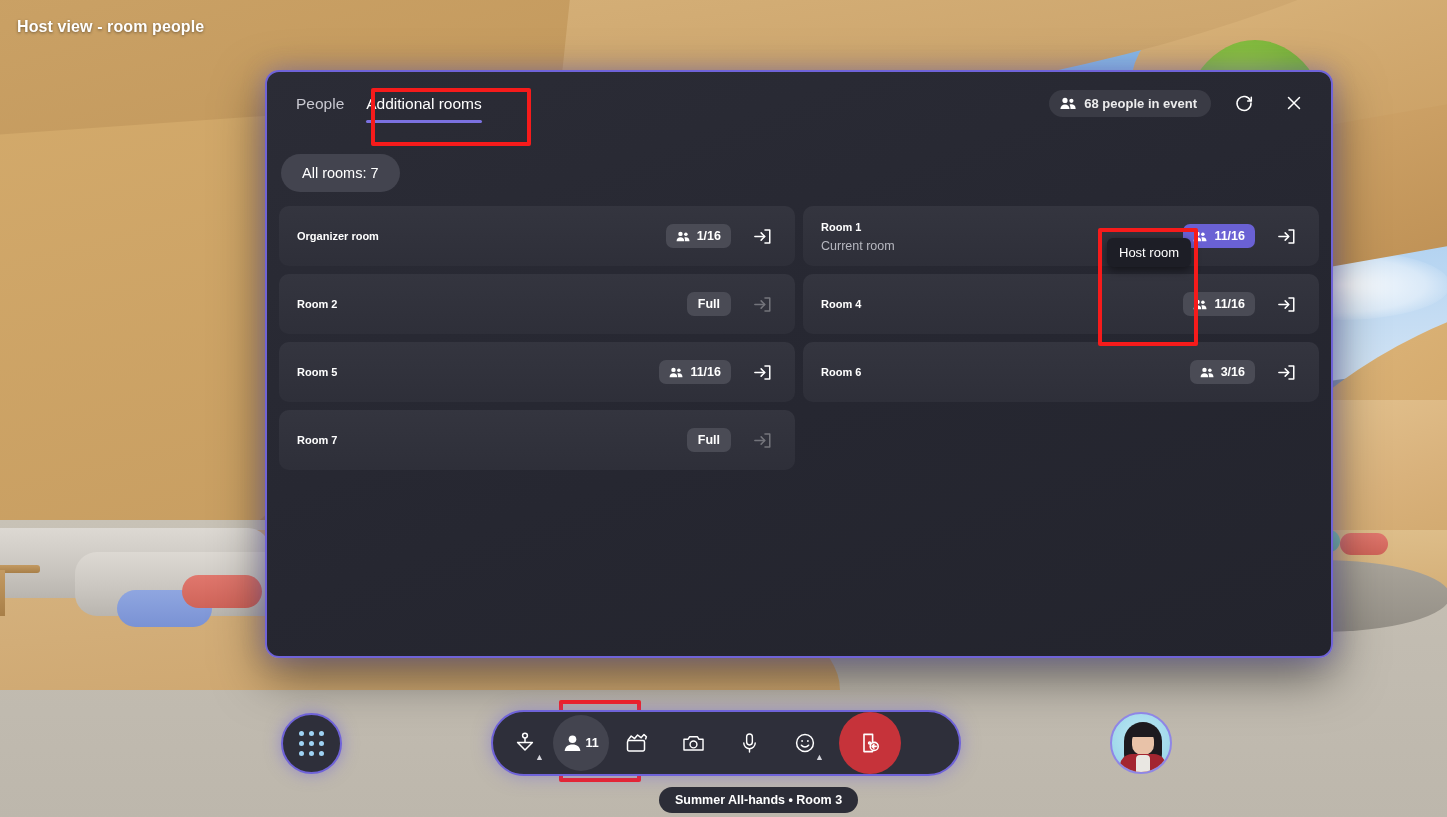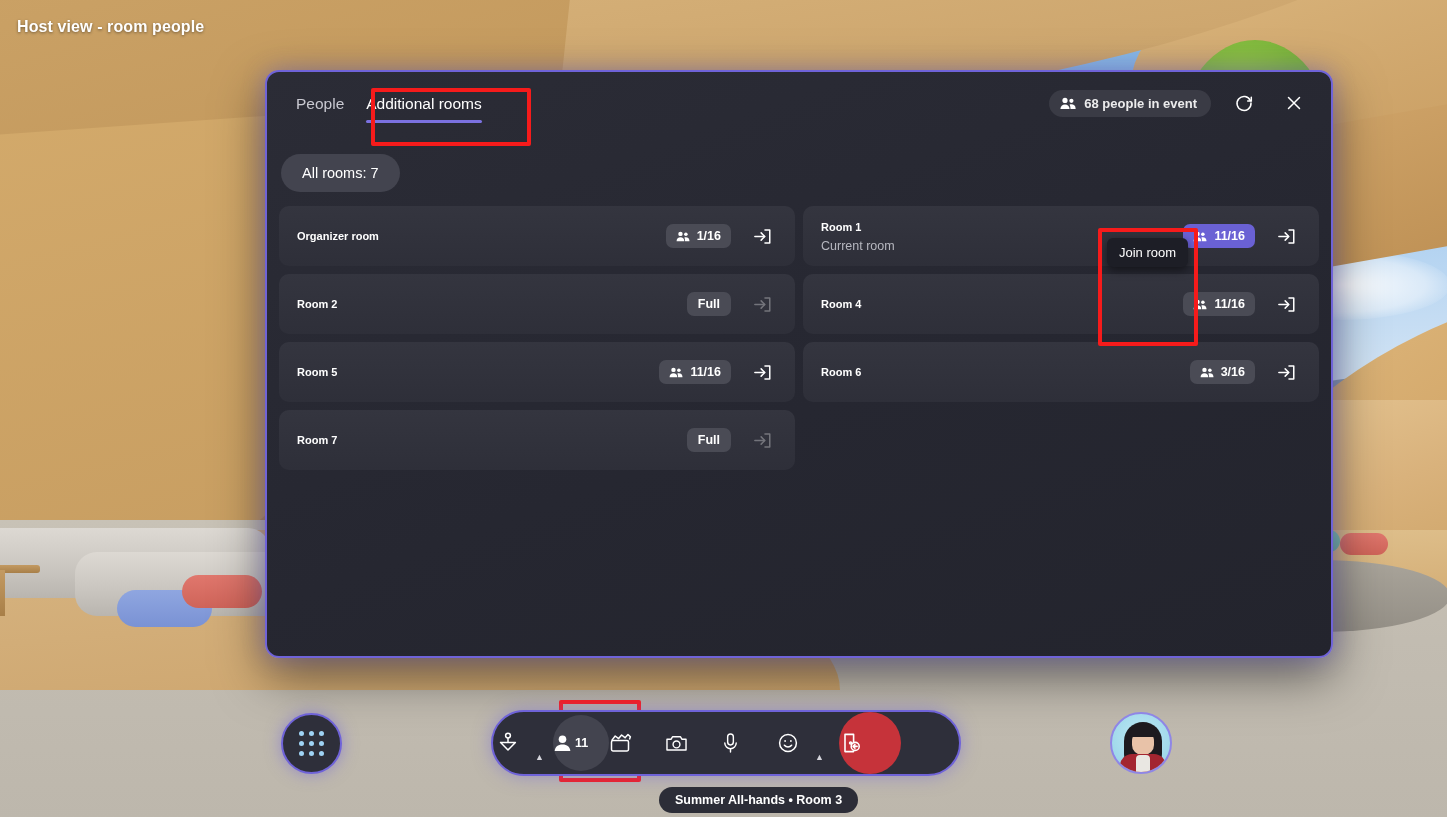--- a/index.html
+++ b/index.html
@@ -244,21 +244,21 @@
 
   .toolbar {
     position: absolute; left: 491px; top: 710px; width: 470px; height: 66px;
     border-radius: 33px; background: #2e2f3a;
     border: 2px solid #6f63d8;
     box-shadow: 0 0 18px rgba(111,99,216,.5);
     display: flex; align-items: center; padding: 0 4px;
   }
   .tool {
     position: relative; width: 56px; height: 56px; border-radius: 50%;
-    display: flex; align-items: center; 
+    display: flex; align-items: center; justify-content: center;
     cursor: pointer; background: none; border: none; color: #ffffff;
   }
   .tool.sel { background: #43444f; }
   .tool .count { font-size: 12.5px; font-weight: 600; margin-left: 3px; }
   .caret { position: absolute; right: 9px; bottom: 9px; font-size: 9px; color: #d5d5dc; }
   .tool.leave { width: 62px; height: 62px; background: #c6333a; margin-left: 6px; }
 
   .avatar {
     position: absolute; left: 1110px; top: 712px; width: 62px; height: 62px;
     border-radius: 50%; overflow: hidden;
@@ -556,21 +556,21 @@
                 <path d="M9.6 7.2L13.4 11l-3.8 3.8"></path>
               <path d="M13.6 4.2h5v13.6h-5"></path>
             </svg>
           </span>
         </button>
       </div>
 
     </div>
   </div>
 
-  <div class="tooltip" style="left:1107px; top:238px;">Join room</div>
+  <div class="tooltip" style="left:1107px; top:238px;">Host room</div>
 
   <div class="annot" style="left:371px; top:88px; width:160px; height:58px;"></div>
   <div class="annot" style="left:1098px; top:228px; width:100px; height:118px;"></div>
   <div class="annot" style="left:559px; top:700px; width:82px; height:82px;"></div>
 
   <div class="apps-btn">
     <span class="dot-grid">
       <i></i>
         <i></i>
         <i></i>

